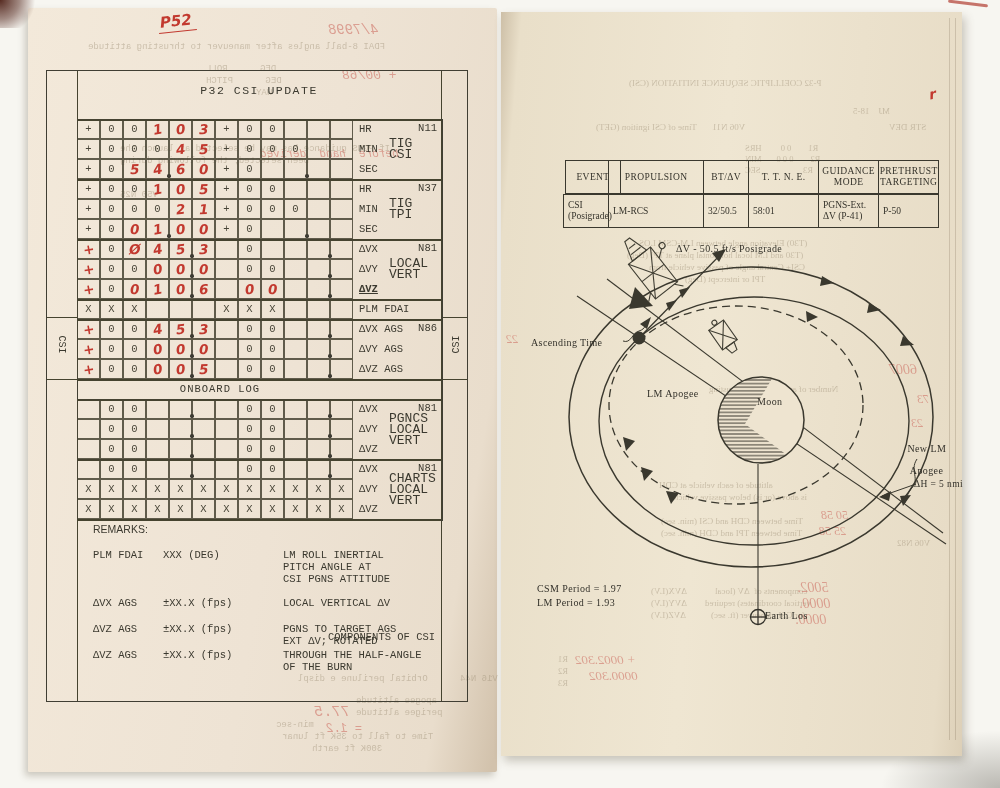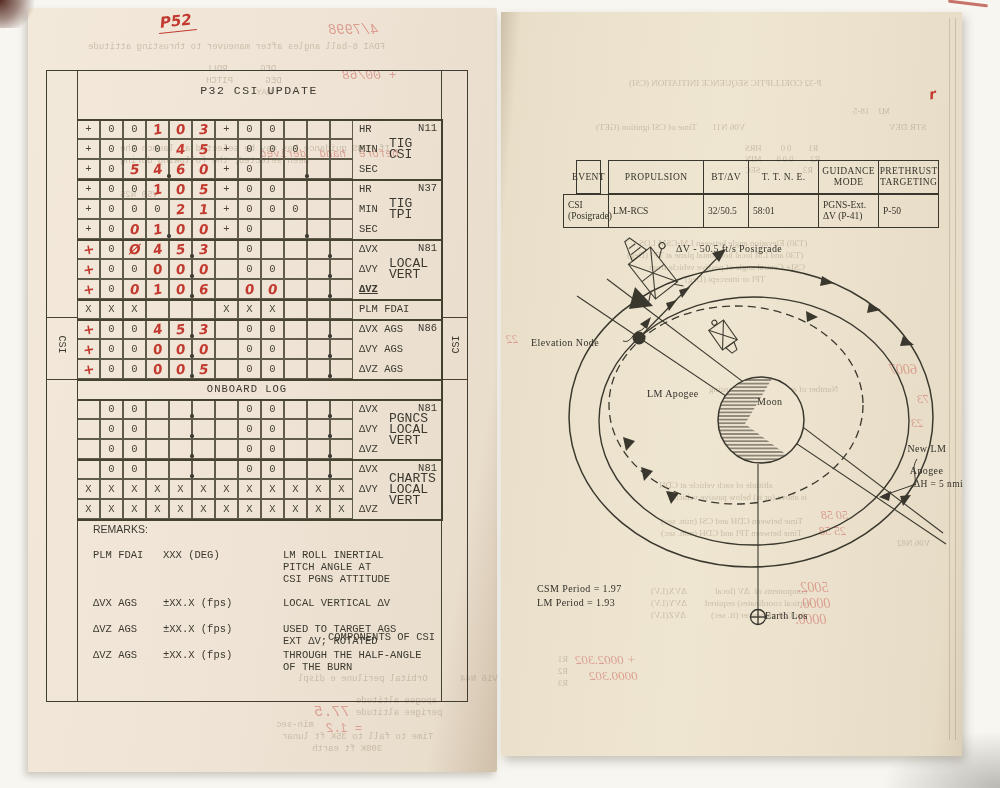--- a/index.html
+++ b/index.html
@@ -514,21 +514,21 @@
       <div class="cell" style="left: 214px; top: 288px; position: absolute;">
         <span class="pr">0</span>
       </div>
       <div class="cell" style="left: 237px; top: 288px; position: absolute;"></div>
       <div class="cell" style="left: 260px; top: 288px; position: absolute;"></div>
       <div class="cell" style="left: 283px; top: 288px; position: absolute;"></div>
       <div class="ddot" style="left: 143px; top: 303px; position: absolute;"></div>
       <div class="ddot" style="left: 281px; top: 303px; position: absolute;"></div>
       <div class="mono rowlabel" style="left: 312px; top: 292px; position: absolute;">ΔVZ AGS</div>
       <div class="secline" style="top: 308px; position: absolute;"></div>
-      <div class="mono sep" style="left: 40px; top: 312px; width: 320px; position: absolute;">ONBOARD LOG</div>
+      <div class="mono sep" style="left: 13px; top: 312px; width: 320px; position: absolute;">ONBOARD LOG</div>
       <div class="secline" style="top: 328px; position: absolute;"></div>
       <div class="secline" style="top: 328px; position: absolute;"></div>
       <div class="cell" style="left: 30px; top: 328px; position: absolute;"></div>
       <div class="cell" style="left: 53px; top: 328px; position: absolute;">
         <span class="pr">0</span>
       </div>
       <div class="cell" style="left: 76px; top: 328px; position: absolute;">
         <span class="pr">0</span>
       </div>
       <div class="cell" style="left: 99px; top: 328px; position: absolute;"></div>
@@ -700,21 +700,21 @@
       <div class="mono rmk" style="left: 116px; top: 478px; position: absolute;">XXX (DEG)</div>
       <div class="mono rmk" style="left: 236px; top: 478px; position: absolute;">LM ROLL INERTIAL</div>
       <div class="mono rmk" style="left: 236px; top: 490px; position: absolute;">PITCH ANGLE AT</div>
       <div class="mono rmk" style="left: 236px; top: 502px; position: absolute;">CSI PGNS ATTITUDE</div>
       <div class="mono rmk" style="left: 46px; top: 526px; position: absolute;">ΔVX AGS</div>
       <div class="mono rmk" style="left: 116px; top: 526px; position: absolute;">±XX.X (fps)</div>
       <div class="mono rmk" style="left: 236px; top: 526px; position: absolute;">LOCAL VERTICAL ΔV</div>
       <div class="mono rmk" style="left: 236px; top: 560px; position: absolute; margin-left: 45px;">COMPONENTS OF CSI</div>
       <div class="mono rmk" style="left: 46px; top: 552px; position: absolute;">ΔVZ AGS</div>
       <div class="mono rmk" style="left: 116px; top: 552px; position: absolute;">±XX.X (fps)</div>
-      <div class="mono rmk" style="left: 236px; top: 552px; position: absolute;">USED TO TARGET AGS</div>
+      <div class="mono rmk" style="left: 236px; top: 552px; position: absolute;">PGNS TO TARGET AGS</div>
       <div class="mono rmk" style="left: 236px; top: 564px; position: absolute;">EXT ΔV; ROTATED</div>
       <div class="mono rmk" style="left: 46px; top: 578px; position: absolute;">ΔVZ AGS</div>
       <div class="mono rmk" style="left: 116px; top: 578px; position: absolute;">±XX.X (fps)</div>
       <div class="mono rmk" style="left: 236px; top: 578px; position: absolute;">THROUGH THE HALF-ANGLE</div>
       <div class="mono rmk" style="left: 236px; top: 590px; position: absolute;">OF THE BURN</div>
     </div>
 </div>
 
 <div class="page" id="page-right">
   <div id="bleed-right">
@@ -753,36 +753,36 @@
       <span class="bleed red" style="left: 294px; top: 600px; font-size: 14px;">0000.</span>
       <span class="bleed red" style="left: 74px; top: 640px; font-size: 13px;">+ 0002.302</span>
       <span class="bleed red" style="left: 88px; top: 656px; font-size: 13px;">0000.302</span>
       <span class="bleed" style="left: 57px; top: 642px; font-size: 8.5px;">R1</span>
       <span class="bleed" style="left: 57px; top: 654px; font-size: 8.5px;">R2</span>
       <span class="bleed" style="left: 57px; top: 666px; font-size: 8.5px;">R3</span>
     </div>
   <span id="r-mark" class="pen">r</span>
 
   <div id="seq-table">
-      <div class="tcell hd" style="left: 13px; top: 0px; width: 25px; height: 34px; position: absolute;">EVENT</div>
+      <div class="tcell hd" style="left: 2px; top: 0px; width: 56px; height: 34px; position: absolute;">EVENT</div>
       <div class="tcell dt" style="left: 0px; top: 34px; width: 46.3px; height: 34px; position: absolute;">CSI<br>(Posigrade)</div>
       <div class="tcell hd" style="left: 45px; top: 0px; width: 96.3px; height: 34px; position: absolute;">PROPULSION</div>
       <div class="tcell dt" style="left: 45px; top: 34px; width: 96.3px; height: 34px; position: absolute;">LM-RCS</div>
       <div class="tcell hd" style="left: 140px; top: 0px; width: 46.3px; height: 34px; position: absolute;">BT/ΔV</div>
       <div class="tcell dt" style="left: 140px; top: 34px; width: 46.3px; height: 34px; position: absolute;">32/50.5</div>
       <div class="tcell hd" style="left: 185px; top: 0px; width: 71.3px; height: 34px; position: absolute;">T. T. N. E.</div>
       <div class="tcell dt" style="left: 185px; top: 34px; width: 71.3px; height: 34px; position: absolute;">58:01</div>
       <div class="tcell hd" style="left: 255px; top: 0px; width: 61.3px; height: 34px; position: absolute;">GUIDANCE<br>MODE</div>
       <div class="tcell dt" style="left: 255px; top: 34px; width: 61.3px; height: 34px; position: absolute;">PGNS-Ext.<br>ΔV (P-41)</div>
       <div class="tcell hd" style="left: 315px; top: 0px; width: 61.3px; height: 34px; position: absolute;">PRETHRUST<br>TARGETING</div>
       <div class="tcell dt" style="left: 315px; top: 34px; width: 61.3px; height: 34px; position: absolute;">P-50</div>
     </div>
 
   <div class="dlabel" style="left:175px;top:231px">ΔV - 50.5 ft/s Posigrade</div>
-  <div class="dlabel" style="left:30px;top:325px">Elevation Node</div>
+  <div class="dlabel" style="left:30px;top:325px">Ascending Time</div>
   <div class="dlabel" style="left:146px;top:376px">LM Apogee</div>
   <div class="dlabel" style="left:256px;top:384px">Moon</div>
   <div class="dlabel" style="left:392px;top:420px;width:56px;text-align:center">
     <span>New LM</span><br>
     <span>Apogee</span>
   </div>
   <div class="dlabel" style="left:413px;top:467px;font-size:9.5px">ΔH = 5 nmi</div>
   <div class="dlabel" style="left:36px;top:571px">CSM Period = 1.97</div>
   <div class="dlabel" style="left:36px;top:585px">LM Period = 1.93</div>
   <div class="dlabel" style="left:264px;top:598px">Earth Los</div>

